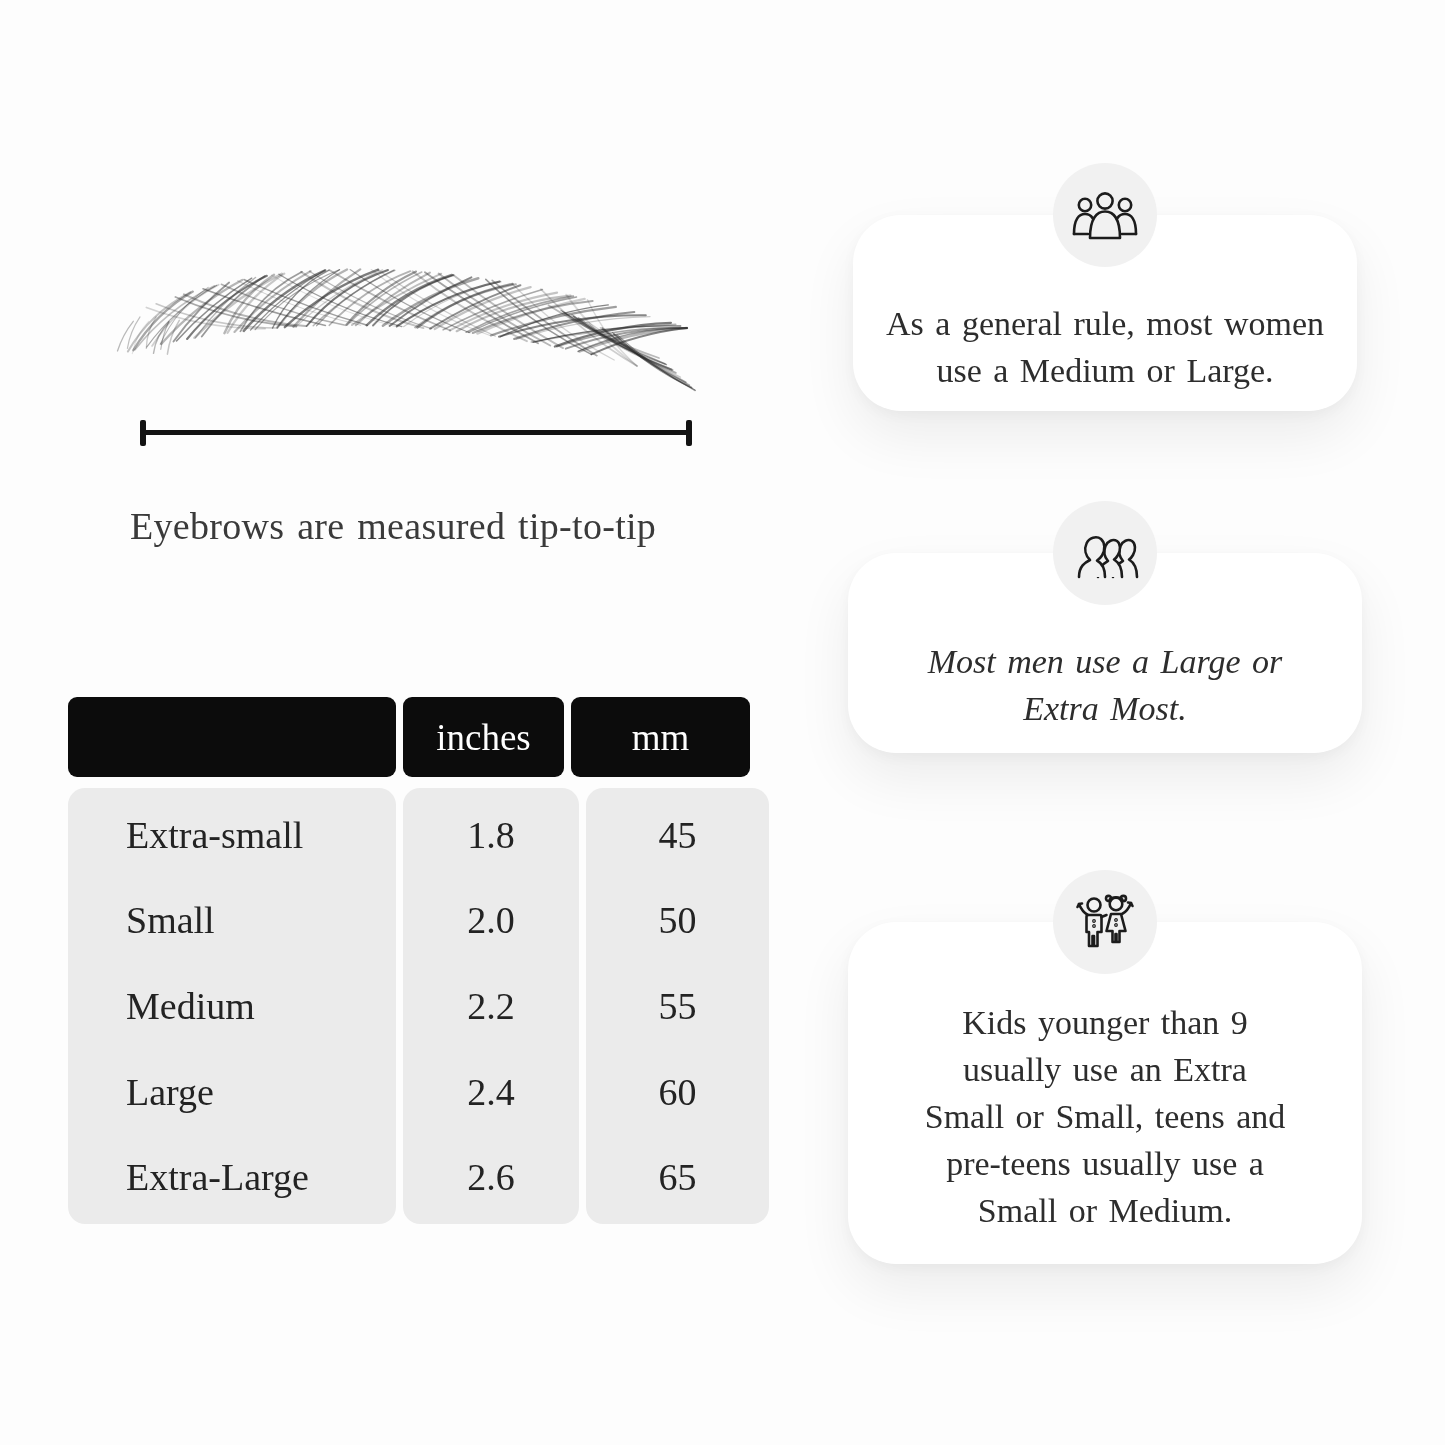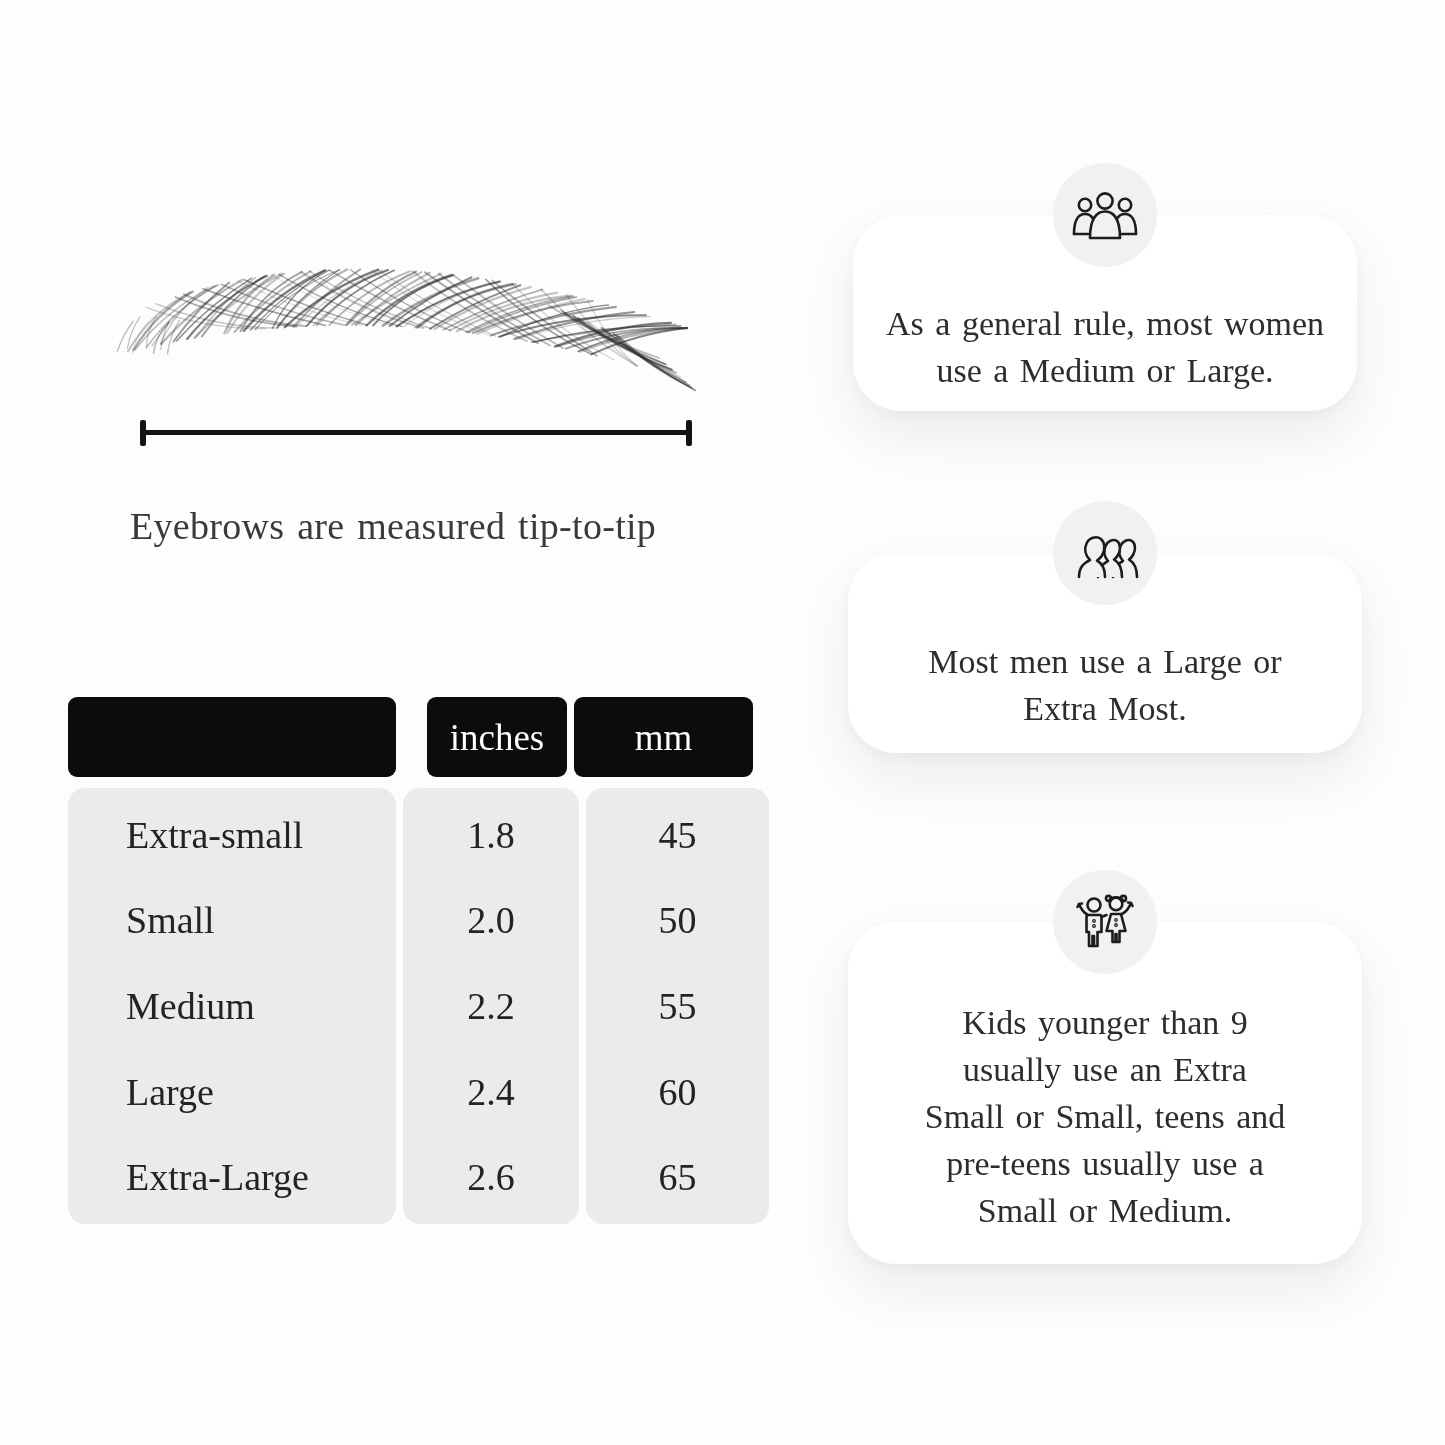--- a/index.html
+++ b/index.html
@@ -27,21 +27,21 @@
 
   
   .size-table{position:absolute;left:68px;top:697px;}
   .header-row{display:flex;gap:7px;}
   .hcell{
     height:80px;background:#0c0c0c;border-radius:9px;
     color:#ffffff;display:flex;align-items:center;justify-content:center;
     font-size:37px;
   }
   .hc0{width:328px;}
-  .hc1{width:140px;margin-left:24px;}
+  .hc1{width:161px;}
   .hc2{width:179px;}
   .body-row{display:flex;gap:7px;margin-top:11px;}
   .bcol{
     background:#ebebeb;border-radius:17px;height:436px;
     display:flex;flex-direction:column;
     font-size:38px;color:#232323;
     padding-top:4px;padding-bottom:4px;box-sizing:border-box;
   }
   .bc0{width:328px;}
   .bc1{width:176px;}
@@ -63,21 +63,21 @@
     width:104px;height:104px;border-radius:50%;background:#f1f1f1;
     display:flex;align-items:center;justify-content:center;
   }
   .card-text{
     position:absolute;left:10px;right:10px;
     display:flex;flex-direction:column;align-items:center;
     font-size:34px;line-height:1.38;color:#2d2d2d;word-spacing:3px;
     text-align:center;
   }
   .card1 .card-text{top:86px;}
-  .card2 .card-text{top:86px;}
+  .card2 .card-text{top:86px;font-style:italic;}
   .card3 .card-text{top:78px;}
 
   .icon-stroke{fill:none;stroke:#1c1c1c;stroke-width:2.6;stroke-linecap:round;stroke-linejoin:round;}
   .icon-fillbg{fill:#f1f1f1;stroke:#1c1c1c;stroke-width:2.6;stroke-linecap:round;stroke-linejoin:round;}
 </style>
 </head>
 <body>
 
 <div class="canvas">
 

